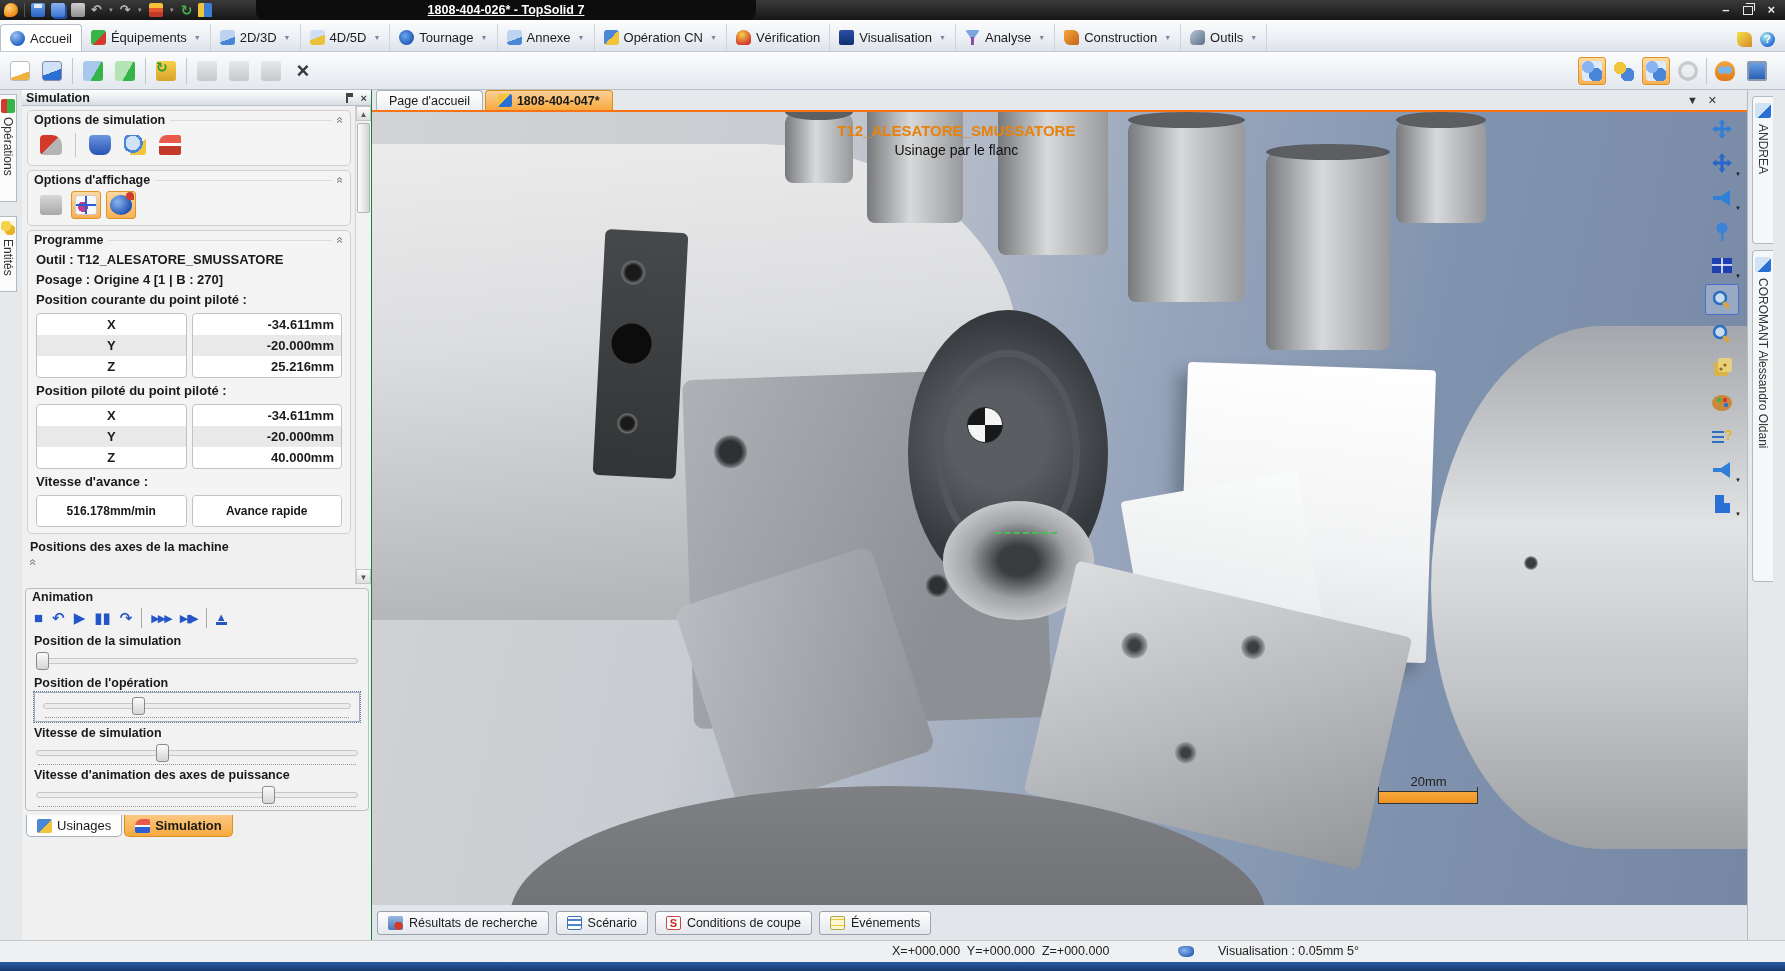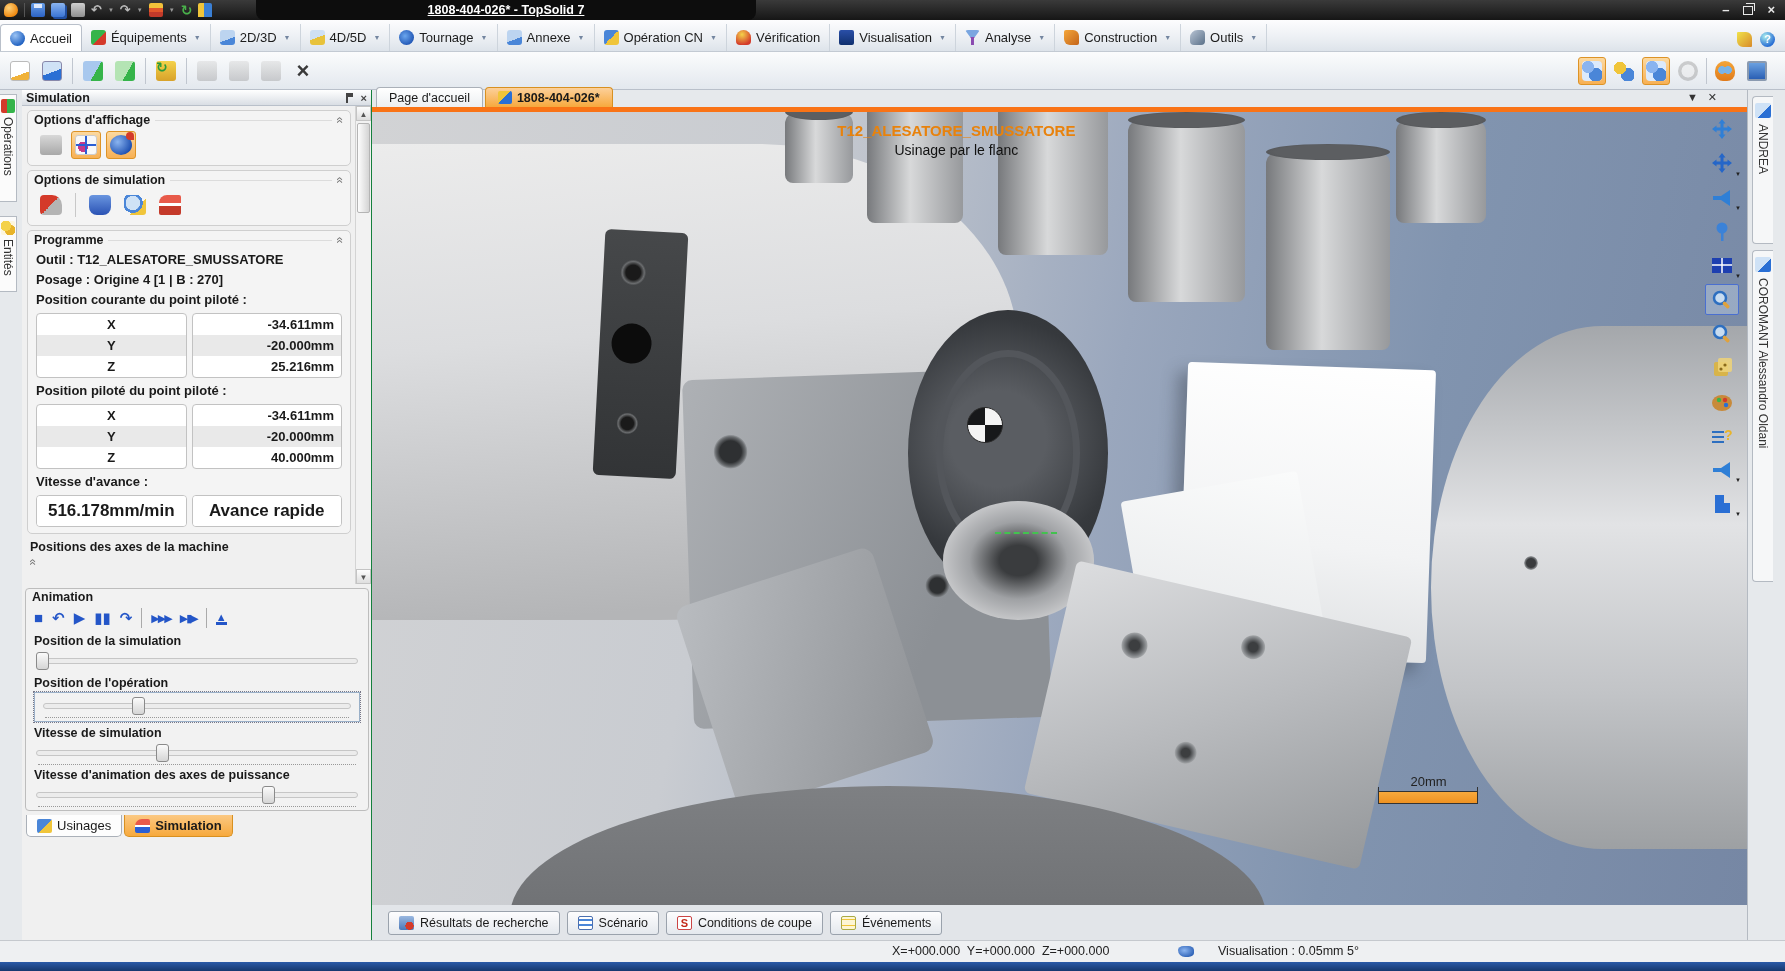--- a/index.html
+++ b/index.html
@@ -108,21 +108,21 @@
       radial-gradient(circle at 35% 60%,#c43a8a 0 30%,transparent 31%),#f8f8f8; border:1px solid #ccc; }
   .os-sphere { background:radial-gradient(circle at 35% 35%,#8ab4f0,#1d4fb0 75%); border-radius:50%; position:relative; }
   .os-sphere::after { content:""; position:absolute; right:-2px; top:-3px; width:8px; height:8px; background:#d43a2a; border-radius:50% 50% 0 50%; }
   .prog-line { font-weight:bold; font-size:13px; margin:5px 8px 0; }
   .postable { display:flex; gap:5px; margin:6px 8px 2px; }
   .pt-col { flex:1; border:1px solid #c2c2c2; border-radius:4px; overflow:hidden; background:#fff; }
   .pt-cell { height:21px; line-height:21px; font-weight:bold; font-size:13px; }
   .pt-cell.alt { background:#e9e9e9; }
   .pt-cell.lab { text-align:center; }
   .pt-cell.val { text-align:right; padding-right:7px; }
-  .vit-cell { height:30px; line-height:30px; font-weight:bold; font-size:17px; text-align:center; background:#fff; }
+  .vit-cell { height:30px; line-height:30px; font-weight:bold; font-size:12px; text-align:center; background:#fff; }
   .axes-row { display:flex; align-items:flex-start; font-weight:bold; font-size:12.5px; padding:2px 8px 0;flex-direction:column; }
   .anim-box { border:1px solid #bdbdbd; border-radius:4px; margin:0 3px; background:#f2f2f2; padding:1px 4px 4px; }
   .anim-title { font-weight:bold; font-size:12.5px; padding:0 2px; }
   .playrow { display:flex; align-items:center; gap:9px; padding:4px 4px 2px; }
   .pbtn { color:#2456c8; font-size:15px; font-weight:bold; line-height:18px; cursor:default; }
   .pbtn.small { font-size:11px; letter-spacing:-2px; }
   .p-sep { width:1px; height:20px; background:#aaa; }
   .i-eject { border-bottom:3px solid #2456c8; padding-bottom:0; font-size:11px; line-height:10px; }
   .sl-label { font-weight:bold; font-size:12.5px; padding:4px 4px 0; }
   .slider { position:relative; height:22px; margin:2px 6px 0; }
@@ -132,21 +132,21 @@
   .focusbox { border:1px solid #9ab0c8; outline:1px dotted #778; margin:2px 4px 0; padding:0 2px 4px; }
   .panel-tabs { position:absolute; left:0; bottom:-28px; display:flex; gap:2px; padding-left:4px; }
   .ptab { display:flex; align-items:center; gap:5px; padding:3px 10px; background:#fdfdfd; border:1px solid #aab0b8; border-top:none; border-radius:0 0 5px 5px; font-size:13px; }
   .ptab.active { background:linear-gradient(180deg,#fbc983,#f7a93d); border-color:#d89020; font-weight:bold; }
   .pti { width:15px; height:14px; border-radius:2px; }
   .pti-usin { background:linear-gradient(135deg,#4a86d8 0 55%,#f0c53a 55%); }
   .pti-simu { background:linear-gradient(180deg,#e85a4a 0 45%,#fff 45% 60%,#2a5fd4 60%); border-radius:7px 2px 2px 2px; }
 
   
   .viewport { position:absolute; left:372px; top:0; width:1375px; height:850px; }
-  .doc-tabs { height:22px; background:#e6e9ec; border-bottom:5px solid #f97316; display:flex; align-items:flex-end; padding-left:4px; position:relative; }
+  .doc-tabs { height:22px; background:#e6e9ec; border-bottom:2px solid #f97316; display:flex; align-items:flex-end; padding-left:4px; position:relative; }
   .dtab { display:flex; align-items:center; gap:5px; height:20px; padding:0 12px; border:1px solid #aab0b8; border-bottom:none; border-radius:4px 4px 0 0; background:linear-gradient(180deg,#ffffff,#eceff2); font-size:12.5px; margin-right:2px; }
   .dtab.active { background:linear-gradient(180deg,#fcd09a,#f7a93d); border-color:#d89020; font-weight:bold; }
   .dti { width:14px; height:13px; background:linear-gradient(135deg,#f0c53a 0 45%,#2a6fd4 45%); border-radius:2px; }
   .dt-controls { position:absolute; right:30px; bottom:3px; display:flex; gap:10px; color:#333; font-size:11px; }
   .canvas { position:absolute; left:0; top:22px; width:1375px; height:793px; overflow:hidden; background:linear-gradient(102deg,#d2d3d5 0%,#c9ccd1 28%,#9aa7bd 52%,#8194af 72%,#7687a4 100%); }
   .geo { position:absolute; }
   .g-body { left:-3%; top:4%; width:50%; height:60%; background:linear-gradient(175deg,#ececec 0%,#dcdddf 40%,#b4b5b7 92%); border-radius:0 40% 55% 0/0 45% 60% 0; }
   .cyl { background:linear-gradient(90deg,#77797c 0%,#d8d9da 45%,#97999c 100%); border-radius:12px 12px 8px 8px; }
   .cyl::before { content:""; position:absolute; left:0; right:0; top:-8px; height:16px; background:radial-gradient(ellipse at center,#5c5e61 60%,#4a4c4f); border-radius:50%; }
   .g-darkplate { left:16.5%; top:15%; width:6%; height:31%; background:linear-gradient(180deg,#46484a,#323436); transform:rotate(3deg); border-radius:6px; }
@@ -171,21 +171,21 @@
   .ov3 { color:#111; font-size:14.5px; margin-top:3px; }
   .scale { position:absolute; left:73.2%; top:83.5%; width:100px; text-align:center; }
   .scale-label { font-size:13px; color:#222; margin-bottom:2px; }
   .scale-bar { height:13px; background:linear-gradient(180deg,#f7a93d,#ef9221); border:1px solid #333; position:relative; }
   .scale-bar::before,.scale-bar::after { content:""; position:absolute; top:-5px; width:1px; height:5px; background:#333; }
   .scale-bar::before { left:-1px; } .scale-bar::after { right:-1px; }
   .view-toolbar { position:absolute; right:4px; top:2px; width:42px; display:flex; flex-direction:column; align-items:center; gap:3px; }
   .vt-btn { width:34px; height:31px; display:flex; align-items:center; justify-content:center; position:relative; }
   .vt-btn.selected { border:1px solid #4a6fd0; background:rgba(210,225,245,.35); border-radius:2px; }
   .vt-dd { position:absolute; right:-2px; bottom:2px; font-size:6px; color:#222; }
-  .out-tabs { position:absolute; left:0; top:815px; width:1375px; height:35px; background:#e2e5e9; display:flex; align-items:center; gap:7px; padding-left:16px; }
+  .out-tabs { position:absolute; left:0; top:815px; width:1375px; height:35px; background:#e2e5e9; display:flex; align-items:center; gap:7px; padding-left:5px; }
   .otab { display:flex; align-items:center; gap:6px; height:24px; padding:0 10px; background:linear-gradient(180deg,#fdfdfe,#e4e8ed); border:1px solid #9aa2ac; border-radius:3px; font-size:12.5px; }
   .oti { width:15px; height:14px; border-radius:2px; }
   .oti-res { background:radial-gradient(circle at 70% 70%,#d43a2a 0 28%,transparent 29%),linear-gradient(180deg,#9ab8e0,#4a77b8); }
   .oti-scen { background:repeating-linear-gradient(0deg,#fff 0 3px,#4a86d8 3px 5px); border:1px solid #4a6fb0; }
   .oti-cond { background:#fff; border:1px solid #c44; color:#c42a1a; font-size:11px; font-weight:bold; text-align:center; line-height:13px; }
   .oti-even { background:repeating-linear-gradient(0deg,#fdf6d4 0 3px,#f0c53a 3px 4px,#fdf6d4 4px 6px); border:1px solid #aa4; }
 
   
   .dock-right { position:absolute; right:0; top:0; width:38px; height:850px; background:#e6e9ec; border-left:1px solid #b4bac2; }
   .rtab { writing-mode:vertical-rl; background:#f6f7f8; border:1px solid #b4bac2; border-right:none; border-radius:4px 0 0 4px; color:#333; font-size:12px; padding:6px 2px; display:flex; align-items:center; gap:6px; margin:6px 0 0 4px; }
@@ -373,56 +373,56 @@
       <span>Simulation</span>
       <span class="ph-controls">
         <span class="pin-ic"></span>
         <span>×</span>
       </span>
     </div>
 
     <div class="panel-scroll">
       <div class="sec">
         <div class="sec-head">
+          <span>Options de simulation</span>
+          <span class="hline"></span>
+          <span class="collapse-ic">«</span>
+        </div>
+        <div class="opt-row">
+          <div class="opt">
+              <span class="o-shape os-machpart"></span>
+            </div>
+          <div class="opt-sep"></div>
+          <div class="opt">
+              <span class="o-shape os-bluepart"></span>
+            </div>
+          <div class="opt">
+              <span class="o-shape os-magn"></span>
+            </div>
+          <div class="opt">
+              <span class="o-shape os-iron"></span>
+            </div>
+        </div>
+      </div>
+
+      <div class="sec">
+        <div class="sec-head">
           <span>Options d'affichage</span>
           <span class="hline"></span>
           <span class="collapse-ic">«</span>
         </div>
         <div class="opt-row">
           <div class="opt">
               <span class="o-shape os-gray"></span>
             </div>
           <div class="opt orange">
               <span class="o-shape os-axes"></span>
             </div>
           <div class="opt orange">
               <span class="o-shape os-sphere"></span>
-            </div>
-        </div>
-      </div>
-
-      <div class="sec">
-        <div class="sec-head">
-          <span>Options de simulation</span>
-          <span class="hline"></span>
-          <span class="collapse-ic">«</span>
-        </div>
-        <div class="opt-row">
-          <div class="opt">
-              <span class="o-shape os-machpart"></span>
-            </div>
-          <div class="opt-sep"></div>
-          <div class="opt">
-              <span class="o-shape os-bluepart"></span>
-            </div>
-          <div class="opt">
-              <span class="o-shape os-magn"></span>
-            </div>
-          <div class="opt">
-              <span class="o-shape os-iron"></span>
             </div>
         </div>
       </div>
 
       <div class="sec">
         <div class="sec-head">
           <span>Programme</span>
           <span class="hline"></span>
           <span class="collapse-ic">«</span>
         </div>
@@ -537,21 +537,21 @@
     </div>
   </div>
 
   <div class="viewport">
     <div class="doc-tabs">
       <div class="dtab">
         <span>Page d'accueil</span>
       </div>
       <div class="dtab active">
         <span class="dti"></span>
-        <span>1808-404-026*</span>
+        <span>1808-404-047*</span>
       </div>
       <div class="dt-controls">
         <span>▼</span>
         <span>✕</span>
       </div>
     </div>
 
     <div class="canvas">
 
       <div class="geo g-body"></div>

